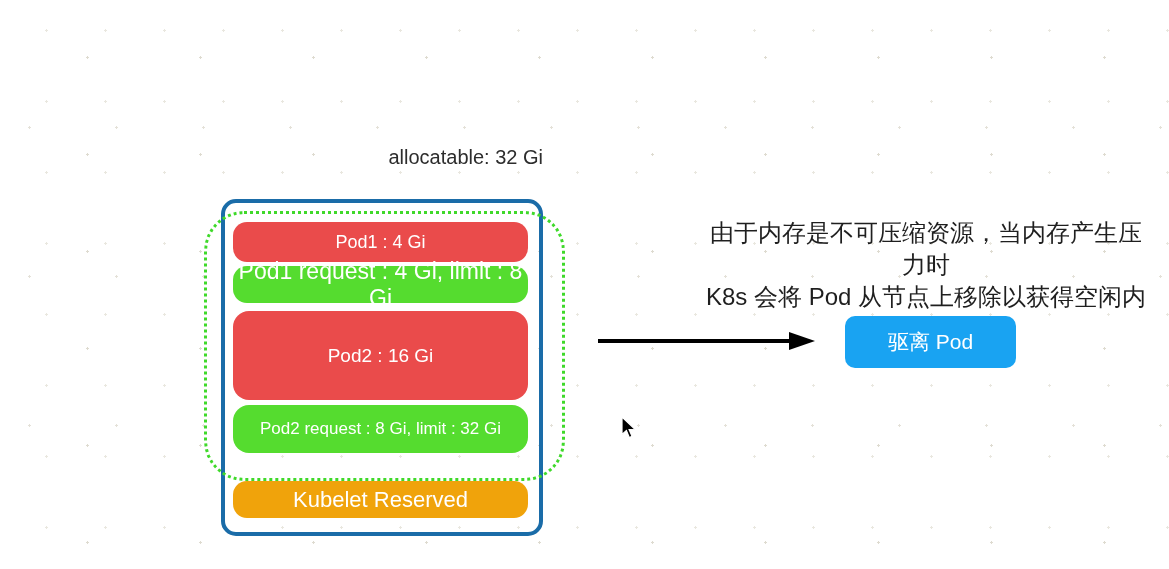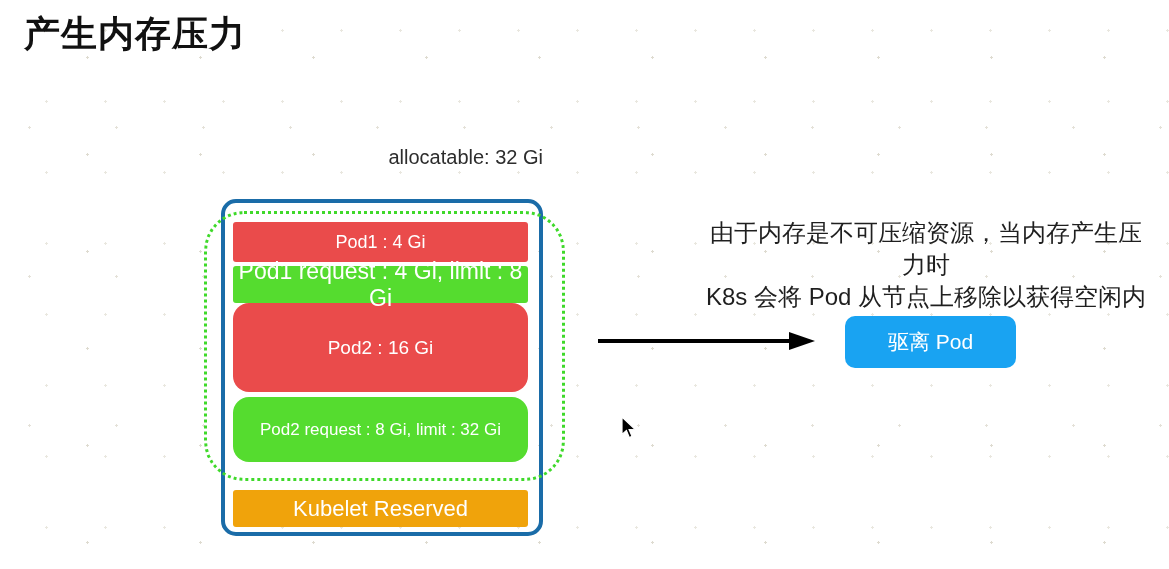--- a/index.html
+++ b/index.html
@@ -66,31 +66,31 @@
     left: 233px;
     top: 222px;
     width: 295px;
   }
   .block {
     display: flex;
     align-items: center;
     justify-content: center;
     width: 100%;
     color: #ffffff;
-    border-radius: 3px;
+    border-radius: 14px;
     box-sizing: border-box;
     text-align: center;
   }
   .block.usage    { background: #ea4b4b; }
   .block.request  { background: #55dc2f; }
   .block.reserved { background: #f0a30b; margin-top: 28px; }
   .b1 { height: 40px; font-size: 18px; }
   .b2 { height: 37px; margin-top: 4px; font-size: 23px; }
-  .b3 { height: 89px; font-size: 19px; border-radius: 16px; }
-  .b4 { height: 65px; margin-top: 5px; font-size: 17px; border-radius: 16px; }
+  .b3 { height: 89px; margin-top: 8px; font-size: 19px; border-radius: 16px; }
+  .b4 { height: 48px; margin-top: 5px; font-size: 17px; border-radius: 16px; }
   .b5 { height: 37px; margin-top: 16px; font-size: 22px; }
   .arrow {
     position: absolute;
     left: 595px;
     top: 324px;
     width: 225px;
     height: 34px;
   }
   .explanation {
     position: absolute;
@@ -122,21 +122,20 @@
     top: 416px;
     width: 16px;
     height: 25px;
   }
 </style>
 </head>
 <body>
 
 <div class="page">
 
-  <h1 class="page-title">产生内存压力</h1>
 
   <div class="alloc-label">allocatable: 32 Gi</div>
 
   <div class="node-box"></div>
 
   <div class="alloc-dotted"></div>
 
   <div class="blocks">
     <div class="block usage b1">Pod1 : 4 Gi</div>
     <div class="block request b2">Pod1 request : 4 Gi, limit : 8 Gi</div>

